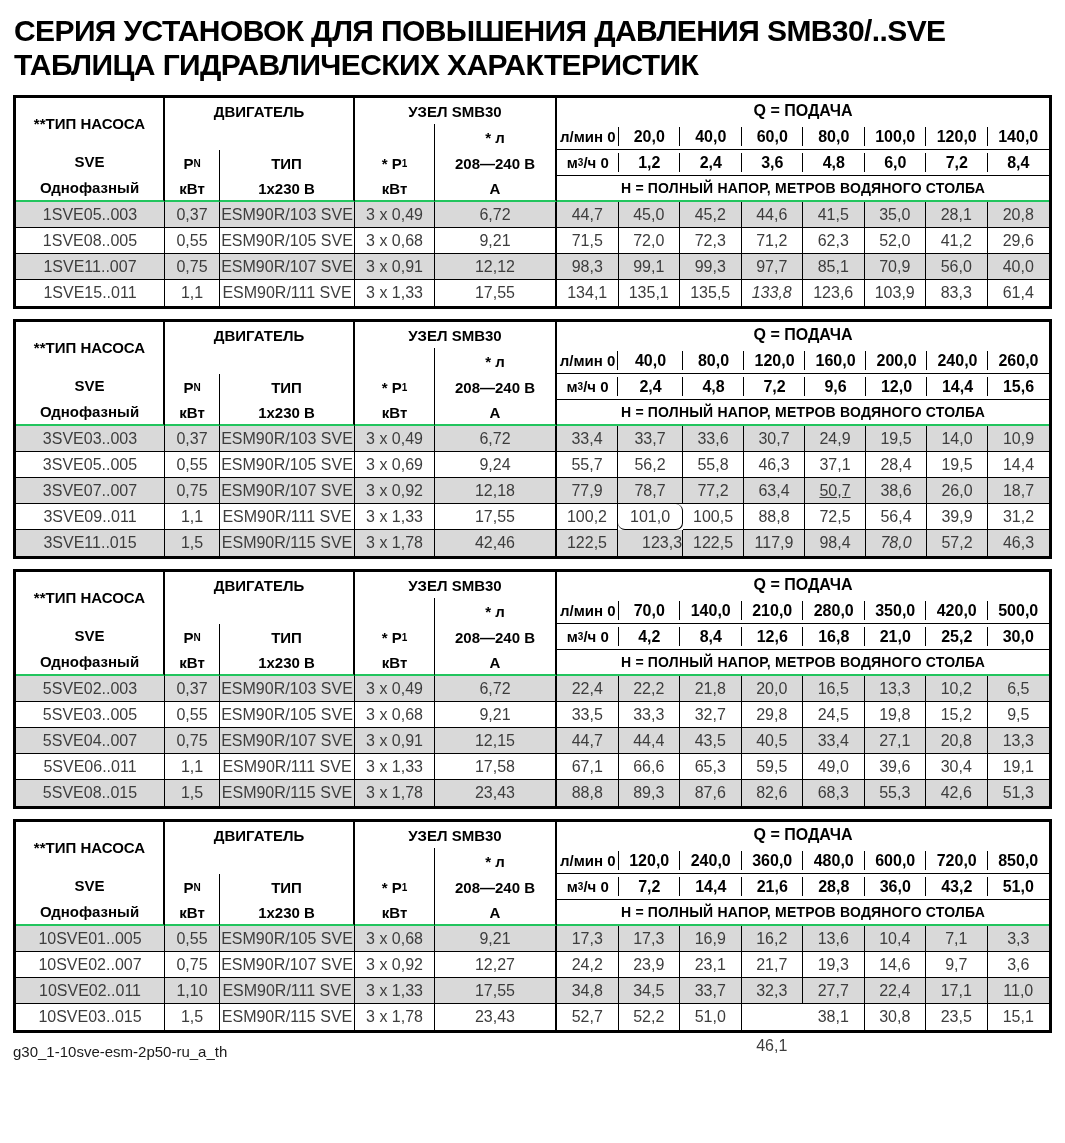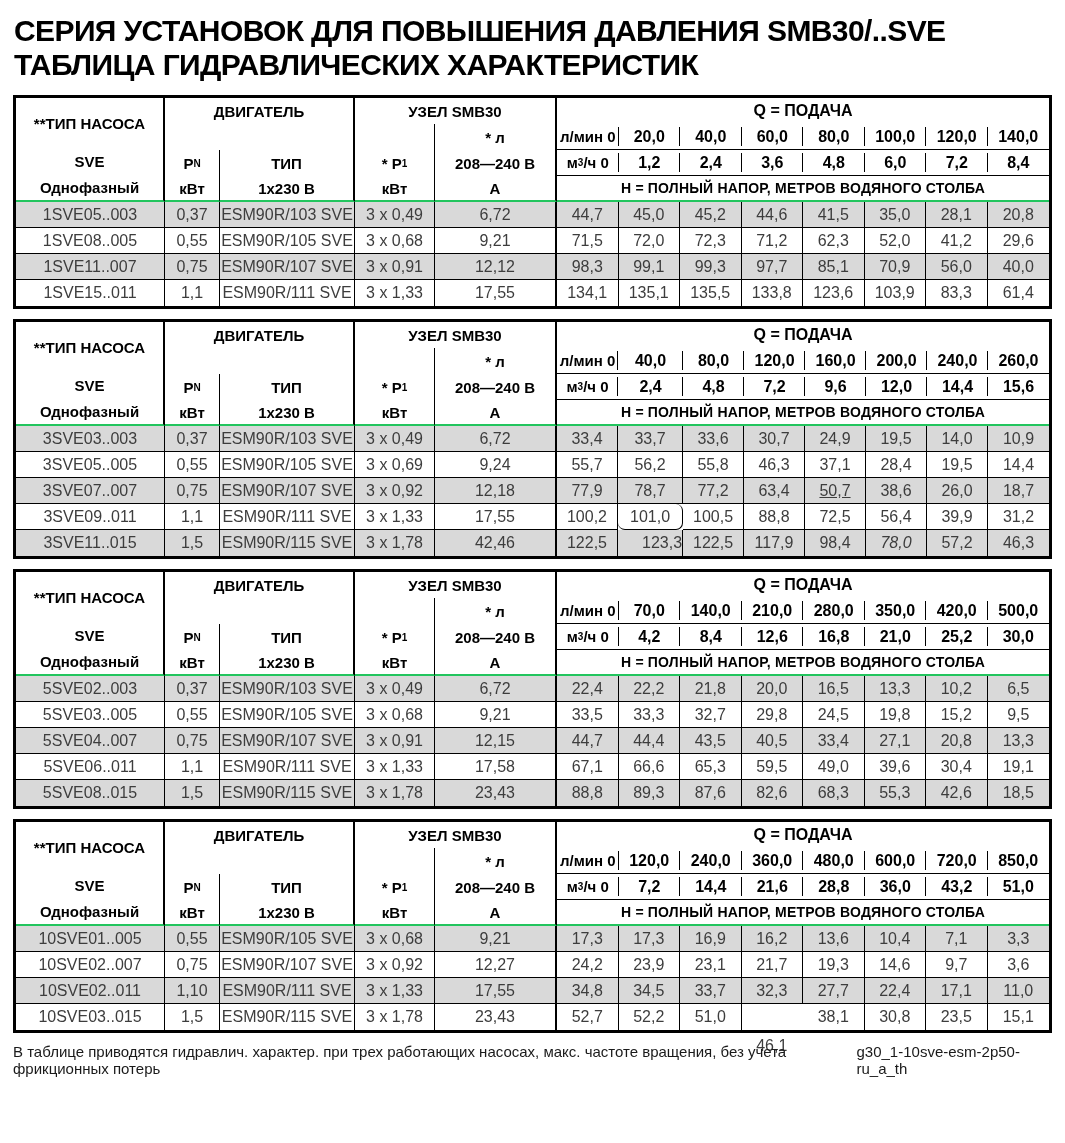--- a/index.html
+++ b/index.html
@@ -175,21 +175,21 @@
         <div class="dc br1 bb1 stripe" style="grid-area: 7 / 12 / 8 / 13;">56,0</div>
         <div class="dc bb1 stripe" style="grid-area: 7 / 13 / 8 / 14;">40,0</div>
         <div class="dc br1" style="grid-area: 8 / 1 / 9 / 2;">1SVE15..011</div>
         <div class="dc br1" style="grid-area: 8 / 2 / 9 / 3;">1,1</div>
         <div class="dc br1" style="grid-area: 8 / 3 / 9 / 4;">ESM90R/111 SVE</div>
         <div class="dc br1" style="grid-area: 8 / 4 / 9 / 5;">3 x 1,33</div>
         <div class="dc br2" style="grid-area: 8 / 5 / 9 / 6;">17,55</div>
         <div class="dc br1" style="grid-area: 8 / 6 / 9 / 7;">134,1</div>
         <div class="dc br1" style="grid-area: 8 / 7 / 9 / 8;">135,1</div>
         <div class="dc br1" style="grid-area: 8 / 8 / 9 / 9;">135,5</div>
-        <div class="dc br1" style="grid-area: 8 / 9 / 9 / 10;">133,8</div>
+        <div class="dc br1" style="grid-area: 8 / 9 / 9 / 10; font-style: italic;">133,8</div>
         <div class="dc br1" style="grid-area: 8 / 10 / 9 / 11;">123,6</div>
         <div class="dc br1" style="grid-area: 8 / 11 / 9 / 12;">103,9</div>
         <div class="dc br1" style="grid-area: 8 / 12 / 9 / 13;">83,3</div>
         <div class="dc" style="grid-area: 8 / 13 / 9 / 14;">61,4</div>
       </div>
 
   <div class="htable">
     <div class="hc ga-pump pump-head br2 bb2">
       <div>**ТИП НАСОСА</div>
       <div>SVE</div>
@@ -413,21 +413,21 @@
         <div class="dc br1 stripe" style="grid-area: 9 / 3 / 10 / 4;">ESM90R/115 SVE</div>
         <div class="dc br1 stripe" style="grid-area: 9 / 4 / 10 / 5;">3 x 1,78</div>
         <div class="dc br2 stripe" style="grid-area: 9 / 5 / 10 / 6;">23,43</div>
         <div class="dc br1 stripe" style="grid-area: 9 / 6 / 10 / 7;">88,8</div>
         <div class="dc br1 stripe" style="grid-area: 9 / 7 / 10 / 8;">89,3</div>
         <div class="dc br1 stripe" style="grid-area: 9 / 8 / 10 / 9;">87,6</div>
         <div class="dc br1 stripe" style="grid-area: 9 / 9 / 10 / 10;">82,6</div>
         <div class="dc br1 stripe" style="grid-area: 9 / 10 / 10 / 11;">68,3</div>
         <div class="dc br1 stripe" style="grid-area: 9 / 11 / 10 / 12;">55,3</div>
         <div class="dc br1 stripe" style="grid-area: 9 / 12 / 10 / 13;">42,6</div>
-        <div class="dc stripe" style="grid-area: 9 / 13 / 10 / 14;">18,5</div>
+        <div class="dc stripe" style="grid-area: 9 / 13 / 10 / 14;">51,3</div>
       </div>
 
   <div class="htable">
     <div class="hc ga-pump pump-head br2 bb2">
       <div>**ТИП НАСОСА</div>
       <div>SVE</div>
       <div>Однофазный</div>
     </div>
     <div class="hc ga-motor br2">ДВИГАТЕЛЬ</div>
     <div class="hc ga-node br2">УЗЕЛ SMB30</div>
@@ -523,17 +523,16 @@
         <div class="dc br1" style="grid-area: 8 / 9 / 9 / 10; margin-top: 42px;">46,1</div>
         <div class="dc br1" style="grid-area: 8 / 10 / 9 / 11;">38,1</div>
         <div class="dc br1" style="grid-area: 8 / 11 / 9 / 12;">30,8</div>
         <div class="dc br1" style="grid-area: 8 / 12 / 9 / 13;">23,5</div>
         <div class="dc" style="grid-area: 8 / 13 / 9 / 14;">15,1</div>
       </div>
 </div>
 
   <div class="footnotes">
     <div class="fn-line fn-first">
-      <span>В таблице приводятся гидравлич. характер. при трех работающих насосах, макс. частоте вращения, без учета фрикционных потерь</span>
       <span>g30_1-10sve-esm-2p50-ru_a_th</span>
     </div>
   </div>
 </div>
 
 </body></html>

